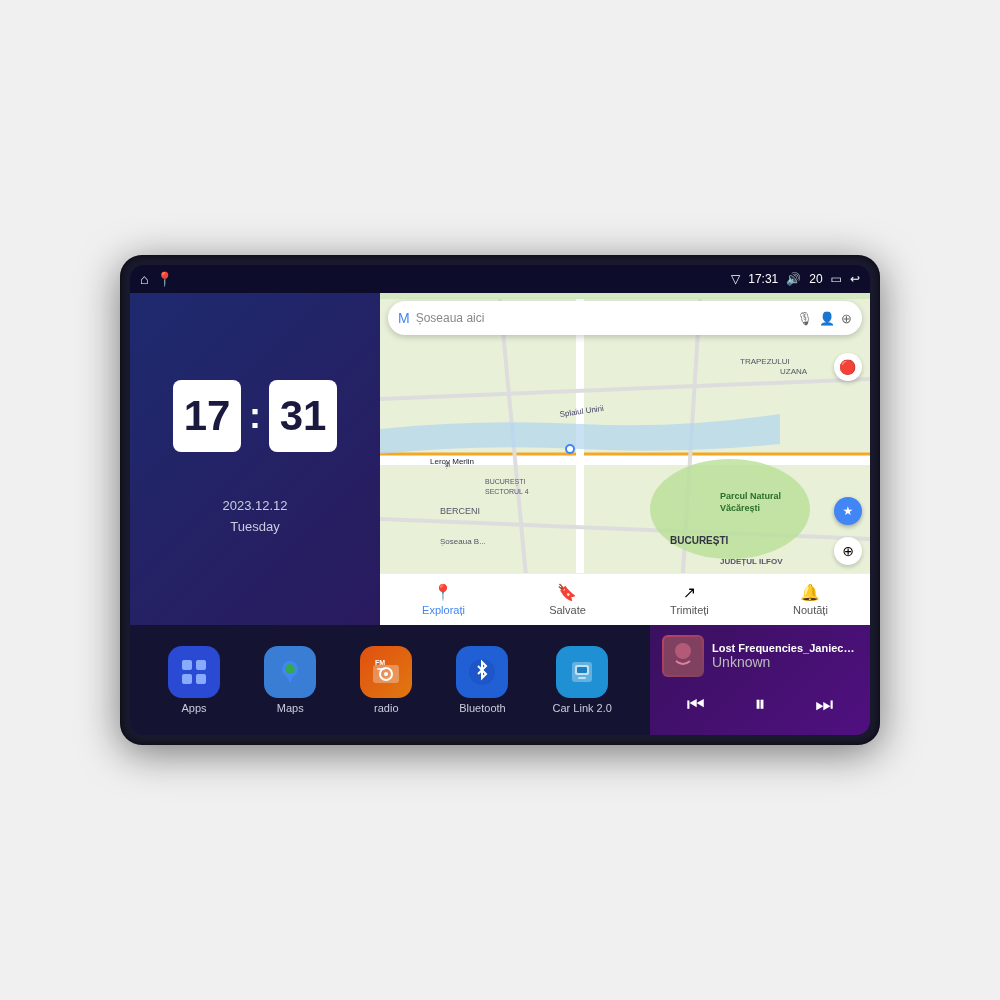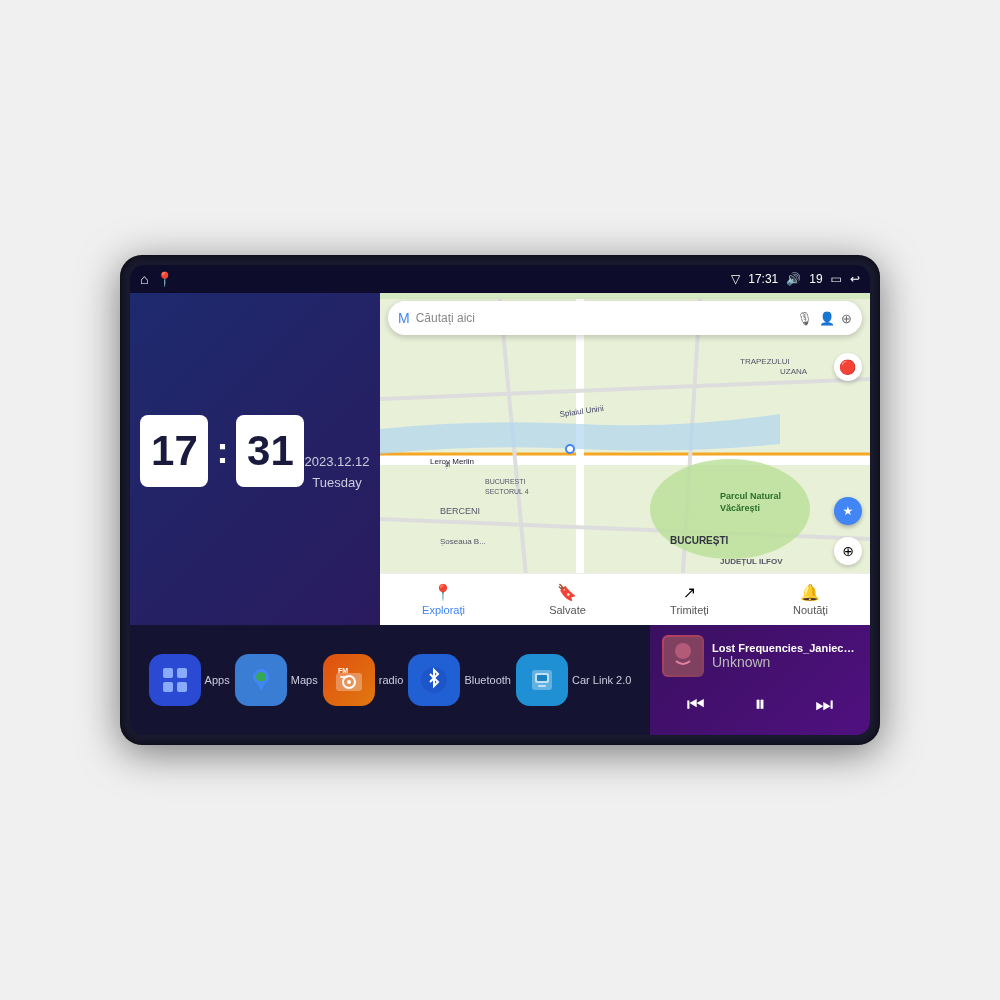--- a/index.html
+++ b/index.html
@@ -75,21 +75,21 @@
     .top-section {
       display: flex;
       flex: 1;
     }
 
     
     .clock-panel {
       width: 250px;
       background: linear-gradient(135deg, #1e2a6e, #2a1a5e);
       display: flex;
-      flex-direction: row;
+      flex-direction: column;
       align-items: center;
       justify-content: center;
       padding: 20px;
       flex-shrink: 0;
     }
 
     .clock-display {
       display: flex;
       gap: 6px;
       align-items: center;
@@ -231,21 +231,21 @@
     .apps-dock {
       flex: 1;
       display: flex;
       align-items: center;
       justify-content: space-around;
       padding: 8px 16px;
     }
 
     .app-item {
       display: flex;
-      flex-direction: row;
+      flex-direction: column;
       align-items: center;
       gap: 4px;
       cursor: pointer;
     }
 
     .app-icon {
       width: 52px;
       height: 52px;
       border-radius: 14px;
       display: flex;
@@ -373,21 +373,21 @@
 
     <div class="status-bar">
       <div class="status-left">
         <span class="status-icon">⌂</span>
         <span class="status-icon">📍</span>
       </div>
       <div class="status-right">
         <span>▽</span>
         <span>17:31</span>
         <span>🔊</span>
-        <span>19</span>
+        <span>20</span>
         <span>▭</span>
         <span>↩</span>
       </div>
     </div>
 
     <div class="main-content">
       <div class="top-section">
 
         <div class="clock-panel">
           <div class="clock-display">
@@ -443,21 +443,21 @@
 
             <text x="105" y="185" font-size="7" fill="#556">BUCUREȘTI</text>
             <text x="105" y="195" font-size="7" fill="#556">SECTORUL 4</text>
 
             <text x="65" y="168" font-size="7" fill="#556">și</text>
           </svg>
 
           
           <div class="map-search-bar">
             <span class="map-search-pin">M</span>
-            <span class="map-search-text">Căutați aici</span>
+            <span class="map-search-text">Șoseaua aici</span>
             <div class="map-search-icons">
               <span class="map-search-icon">🎙</span>
               <span class="map-search-icon">👤</span>
               <span class="map-search-icon">⊕</span>
             </div>
           </div>
 
           
           <div class="map-location-btn">⊕</div>
           <div class="map-compass-btn" style="position:absolute;right:8px;bottom:100px;width:28px;height:28px;background:#4285f4;border-radius:50%;display:flex;align-items:center;justify-content:center;font-size:12px;color:#fff;box-shadow:0 2px 4px rgba(0,0,0,0.3);">★</div>

